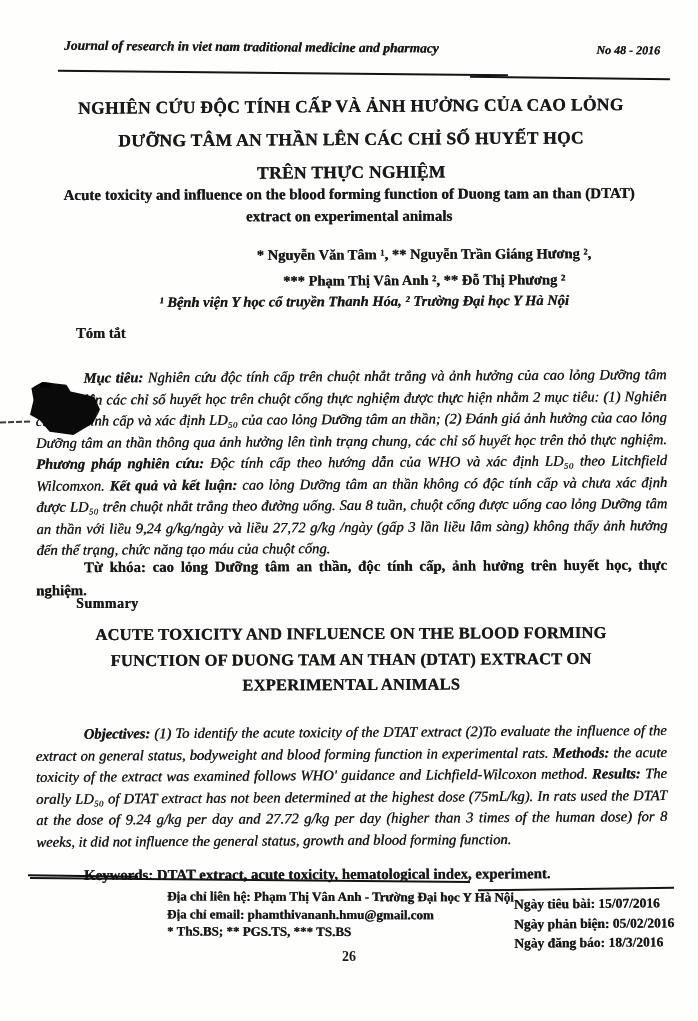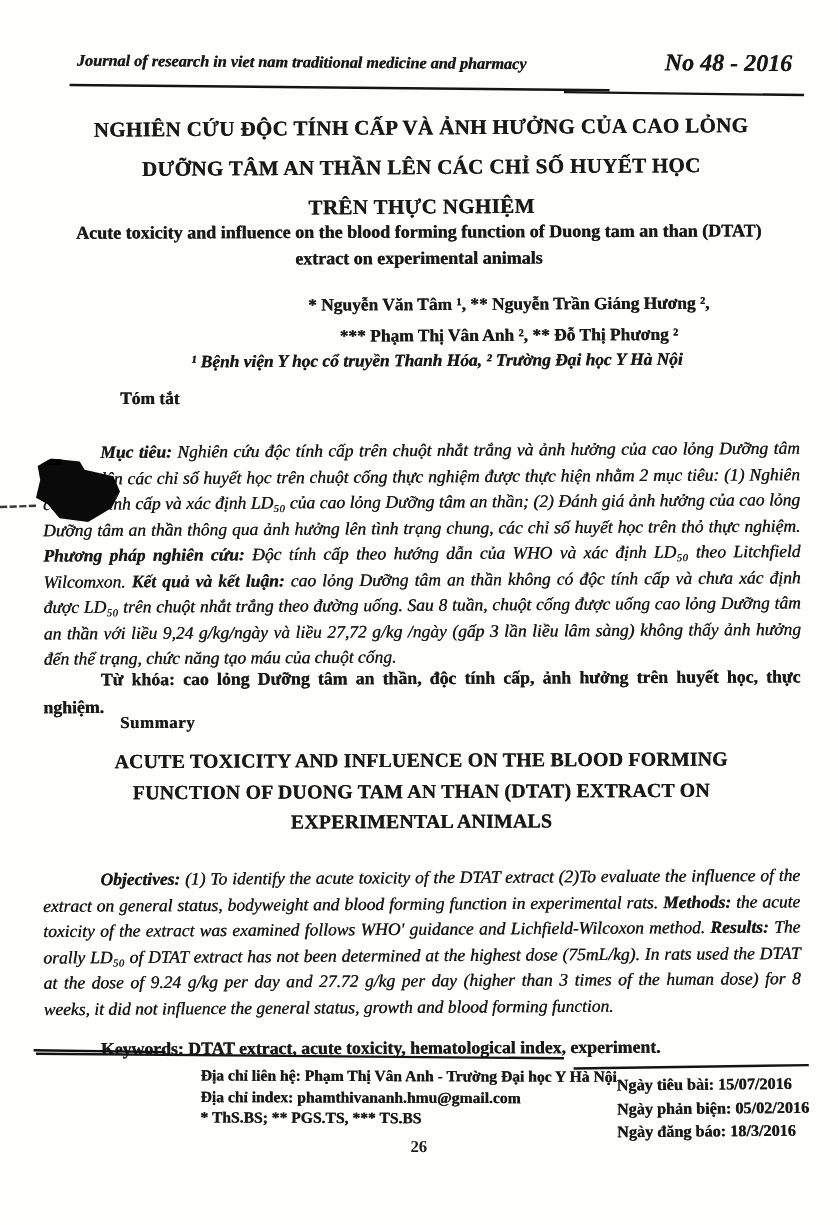--- a/index.html
+++ b/index.html
@@ -13,21 +13,21 @@
   }
   .ink{ text-shadow:0.35px 0 0 currentColor; }
 
   
   .header{
     position:absolute;top:40px;left:64px;right:38px;
     display:flex;justify-content:space-between;align-items:baseline;
     font-style:italic;font-weight:bold;font-size:13.5px;
     transform:rotate(0.45deg);
   }
-  .header .issue{font-size:20px;white-space:nowrap;padding-left:30px;}
+  .header .issue{font-size:12px;white-space:nowrap;padding-left:30px;}
   .rule-a{position:absolute;left:58px;top:72px;width:450px;border-top:2.2px solid #141414;transform:rotate(0.55deg);}
   .rule-b{position:absolute;left:470px;top:77px;width:200px;border-top:2px solid #141414;transform:rotate(0.7deg);}
 
   
   .title-vi{
     position:absolute;top:90px;left:34px;right:30px;
     text-align:center;font-weight:bold;font-size:17.5px;line-height:33px;
     letter-spacing:0.3px;transform:rotate(-0.4deg);
   }
   .title-en{
@@ -43,21 +43,21 @@
     transform:rotate(-0.3deg);
   }
   .affiliation{
     position:absolute;top:293px;left:60px;right:30px;
     text-align:center;font-style:italic;font-weight:bold;font-size:14.5px;
     transform:rotate(-0.3deg);
   }
 
   
   .sec-heading{
-    position:absolute;left:100px;
+    position:absolute;left:76px;
     font-weight:bold;font-size:14.5px;
   }
   .h-tomtat{top:325px;}
   .h-summary{top:596px;font-size:14px;letter-spacing:0.5px;}
 
   .abstract-vi{
     position:absolute;top:351px;left:36px;right:31px;
     font-style:italic;font-size:14.6px;line-height:21.5px;
     text-align:justify;text-indent:48px;
     transform:rotate(-0.35deg);
@@ -164,21 +164,21 @@
 
   <p class="keywords-en ink"><span>Keywords:</span><span> DTAT extract, acute toxicity, hematological index, experiment.</span></p>
 
   <div class="frule-short"></div>
   <div class="frule-a"></div>
   <div class="frule-b"></div>
 
   <div class="footer ink">
     <div class="left">
       <div><span>Địa chỉ liên hệ:</span><span class="val"> Phạm Thị Vân Anh - Trường Đại học Y Hà Nội</span></div>
-      <div><span>Địa chỉ index:</span><span class="val"> phamthivananh.hmu@gmail.com</span></div>
+      <div><span>Địa chỉ email:</span><span class="val"> phamthivananh.hmu@gmail.com</span></div>
       <div>* ThS.BS; ** PGS.TS, *** TS.BS</div>
     </div>
     <div class="right">
       <div><span>Ngày tiêu bài:</span><span class="val"> 15/07/2016</span></div>
       <div><span>Ngày phản biện:</span><span class="val"> 05/02/2016</span></div>
       <div><span>Ngày đăng báo:</span><span class="val"> 18/3/2016</span></div>
     </div>
   </div>
 
   <div class="page-number">26</div>

